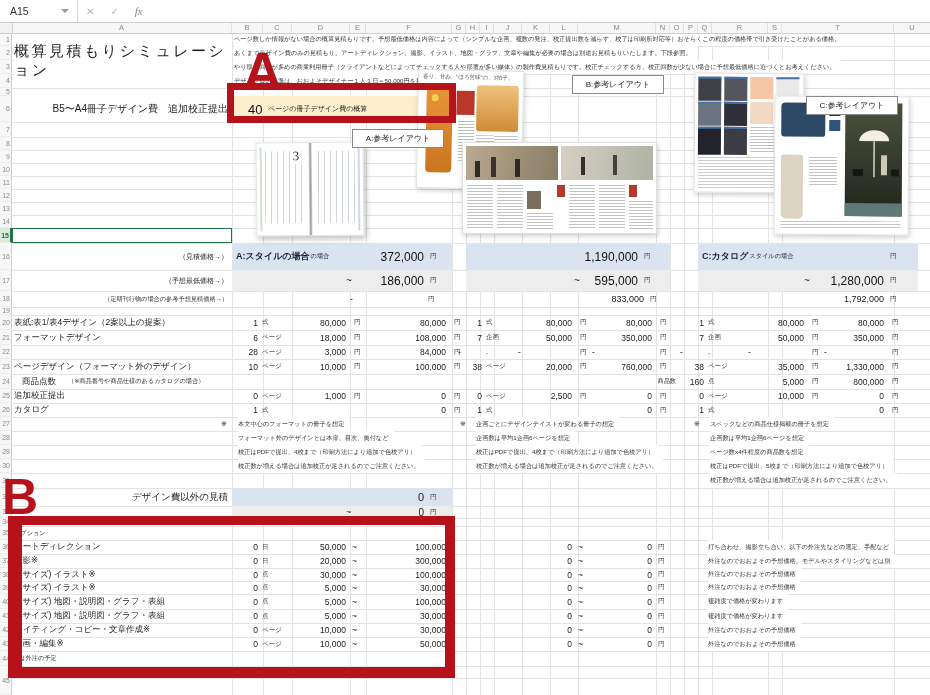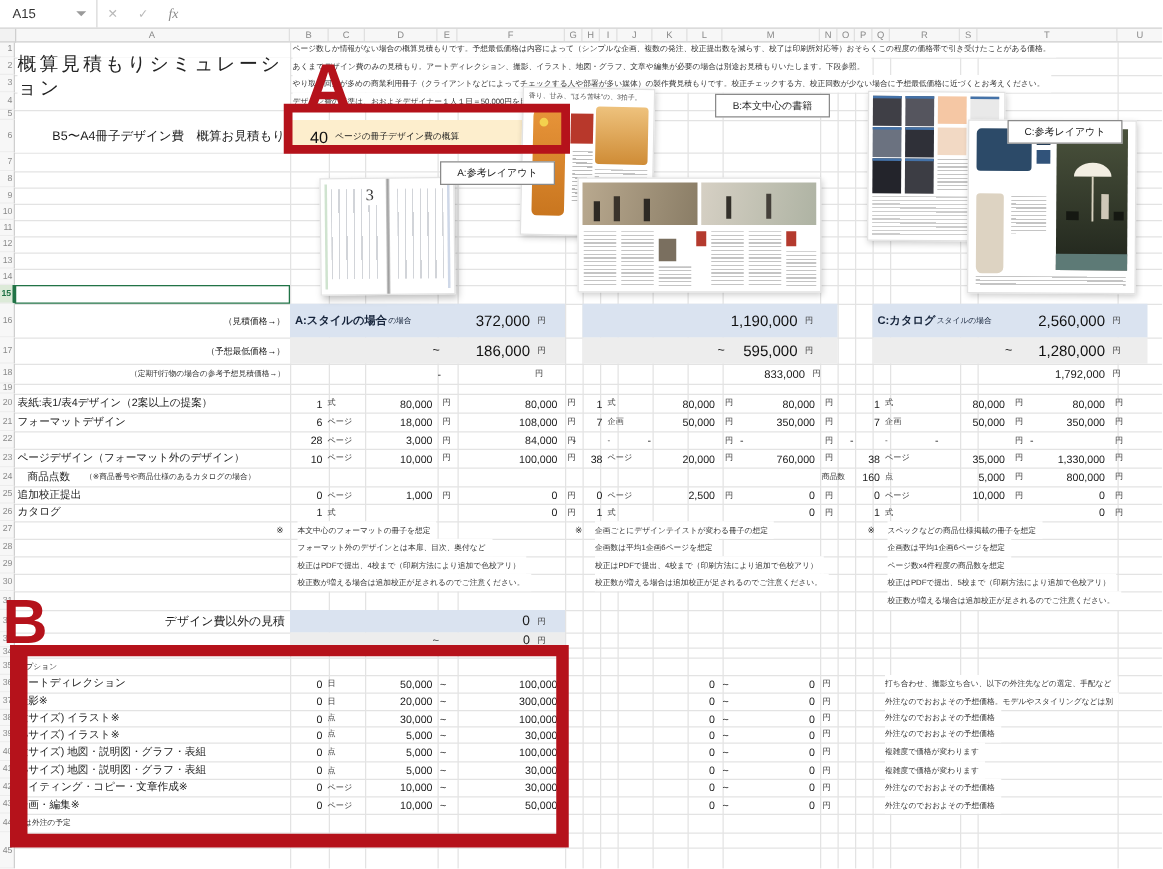--- a/index.html
+++ b/index.html
@@ -218,21 +218,21 @@
   <div class="row" style="top:60px;height:14px">
       <div class="cell xs wbg" style="left:234px">やり取り回数が多めの商業利用冊子（クライアントなどによってチェックする人や部署が多い媒体）の製作費見積もりです。校正チェックする方、校正回数が少ない場合に予想最低価格に近づくとお考えください。</div>
     </div>
   <div class="row" style="top:74px;height:14px">
       <div class="cell xs wbg" style="left:234px">デザイン費の基準は、おおよそデザイナー１人１日＝50,000円を目標に計算をしております。</div>
     </div>
 
   <div class="row" style="top:96px;height:26px">
     <div class="bg" style="left:12px;width:220px;background:#fff"></div>
     <div class="bg bgcream" style="left:232px;width:220px"></div>
-    <div class="cell r" style="left:20px;width:208px;font-size:10px">B5〜A4冊子デザイン費　概算お見積もり</div>
+    <div class="cell r" style="left:20px;width:208px;font-size:10px">B5〜A4冊子デザイン費　追加校正提出</div>
     <div class="cell" style="left:248px;font-size:13px;color:#111">40</div>
     <div class="cell sm" style="left:268px">ページの冊子デザイン費の概算</div>
   </div>
 
   <div class="a15box"></div>
 
   <div class="img mag" style="left:417px;top:70px;width:104px;height:117px;transform:rotate(1.2deg)">
     <div class="i xs" style="left:4px;top:3px;font-size:5.5px;color:#555;white-space:nowrap;overflow:hidden;width:96px">香り、甘み、"ほろ苦味"の、3拍子。</div>
     <div class="i" style="left:8px;top:14px;width:26px;height:88px;background:linear-gradient(#e8953a,#c9761f);border-radius:9px 9px 4px 4px"></div>
     <div class="i" style="left:13px;top:24px;width:7px;height:7px;border-radius:50%;background:#f3d14e"></div>
@@ -296,41 +296,40 @@
         <rect x="36" y="52" width="6" height="20" fill="#cfc8b8"></rect>
         <rect x="8" y="66" width="10" height="7" fill="#151812"></rect>
         <rect x="46" y="66" width="8" height="7" fill="#151812"></rect>
       </svg>
     </div>
     <div class="i" style="left:70px;top:106px;width:57px;height:13px;background:#5d7a76"></div>
     <div class="i txcol" style="left:6px;top:124px;width:120px;height:8px"></div>
   </div>
 
   <div class="laybl" style="left:352px;top:129px;width:90px;height:17px">A:参考レイアウト</div>
-  <div class="laybl" style="left:572px;top:75px;width:90px;height:17px">B:本文中心の書籍</div>
+  <div class="laybl" style="left:572px;top:75px;width:90px;height:17px">B:参考レイアウト</div>
   <div class="laybl" style="left:806px;top:96px;width:90px;height:17px">C:参考レイアウト</div>
 
   <div class="row" style="top:243px;height:27px">
     <div class="cell r sm" style="left:40px;width:188px">（見積価格→）</div>
     <div class="bg bgblue" style="left:232px;width:220px"></div>
     <div class="bg bgblue" style="left:466px;width:204px"></div>
     <div class="bg bgblue" style="left:698px;width:220px"></div>
     <div class="cell" style="left:236px">
         <span class="scname">A:スタイルの場合</span>
         <span class="scsuf">の場合</span>
       </div>
     <div class="cell r big" style="left:340px;width:84px">372,000</div>
     <div class="cell yen" style="left:430px">円</div>
     <div class="cell r big" style="left:540px;width:98px">1,190,000</div>
     <div class="cell yen" style="left:644px">円</div>
     <div class="cell" style="left:702px">
         <span class="scname">C:カタログ</span>
         <span class="scsuf">スタイルの場合</span>
       </div>
-    <div class="cell r big" style="left:780px;width:104px">2,560,000</div>
     <div class="cell yen" style="left:890px">円</div>
   </div>
 
   <div class="row" style="top:270px;height:21px">
     <div class="cell r sm" style="left:40px;width:188px">（予想最低価格→）</div>
     <div class="bg bggray" style="left:232px;width:220px"></div>
     <div class="bg bggray" style="left:466px;width:204px"></div>
     <div class="bg bggray" style="left:698px;width:220px"></div>
     <div class="cell" style="left:346px;font-size:10px">~</div>
     <div class="cell r big" style="left:356px;width:68px">186,000</div>

